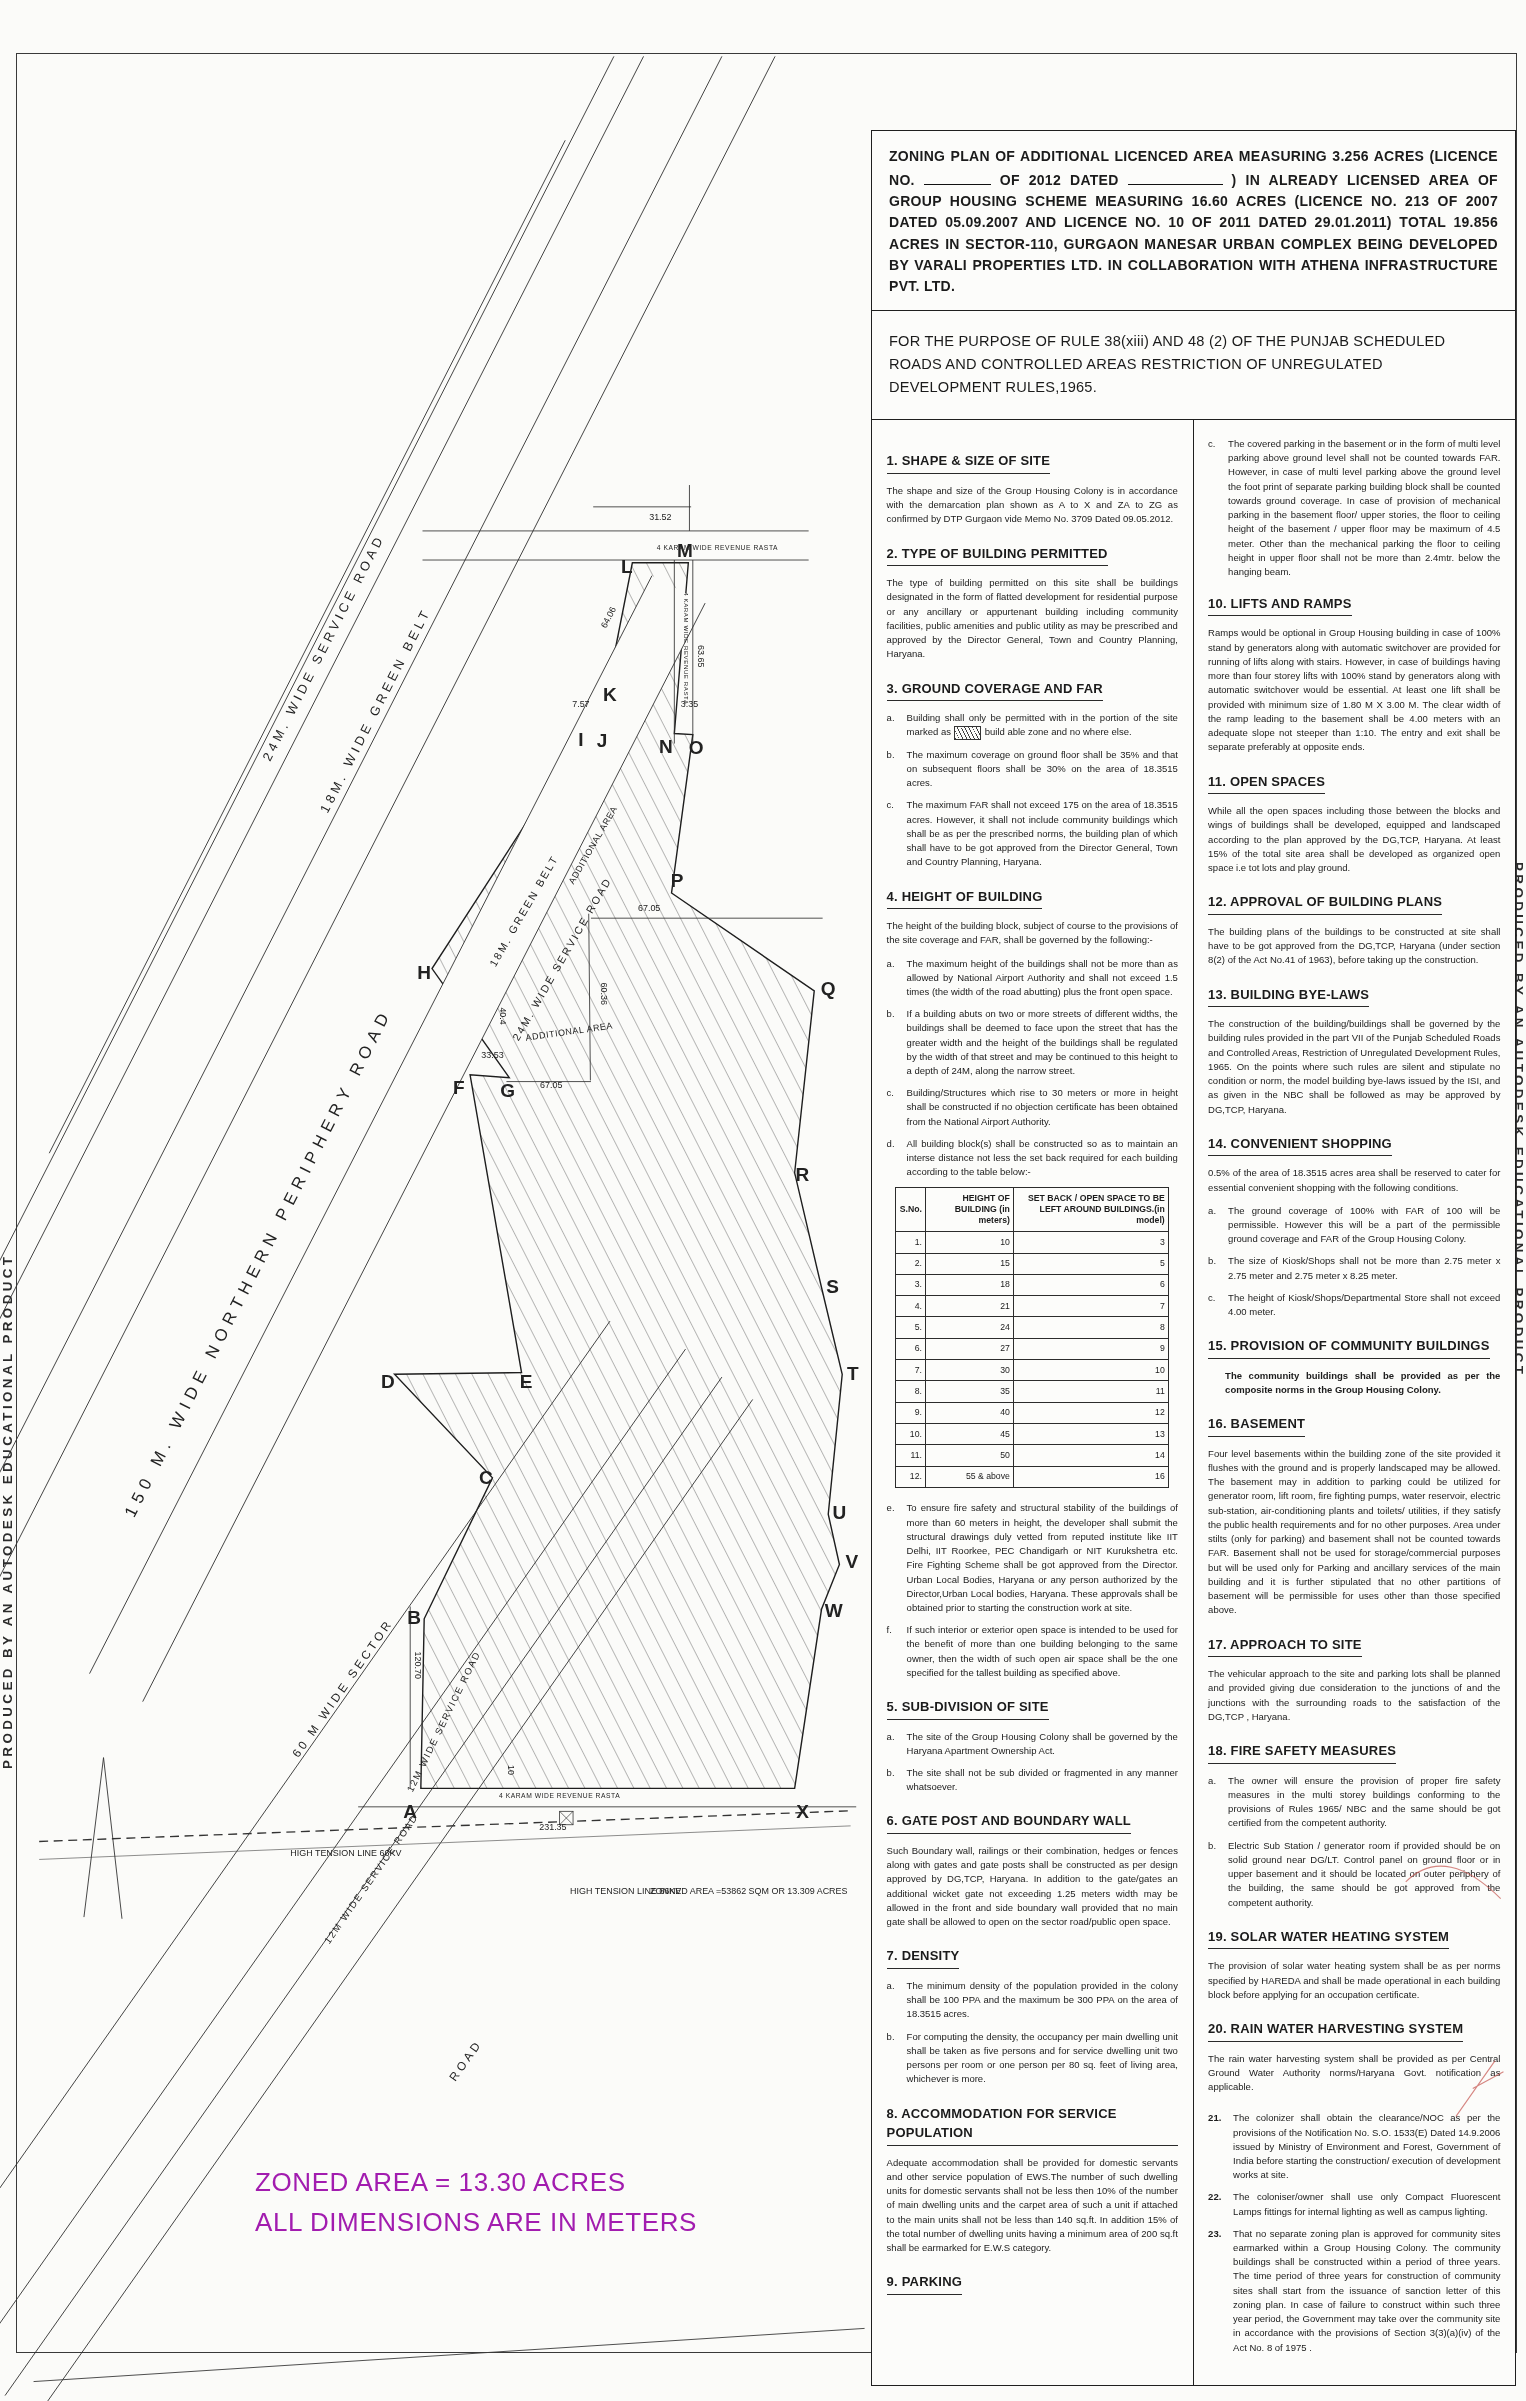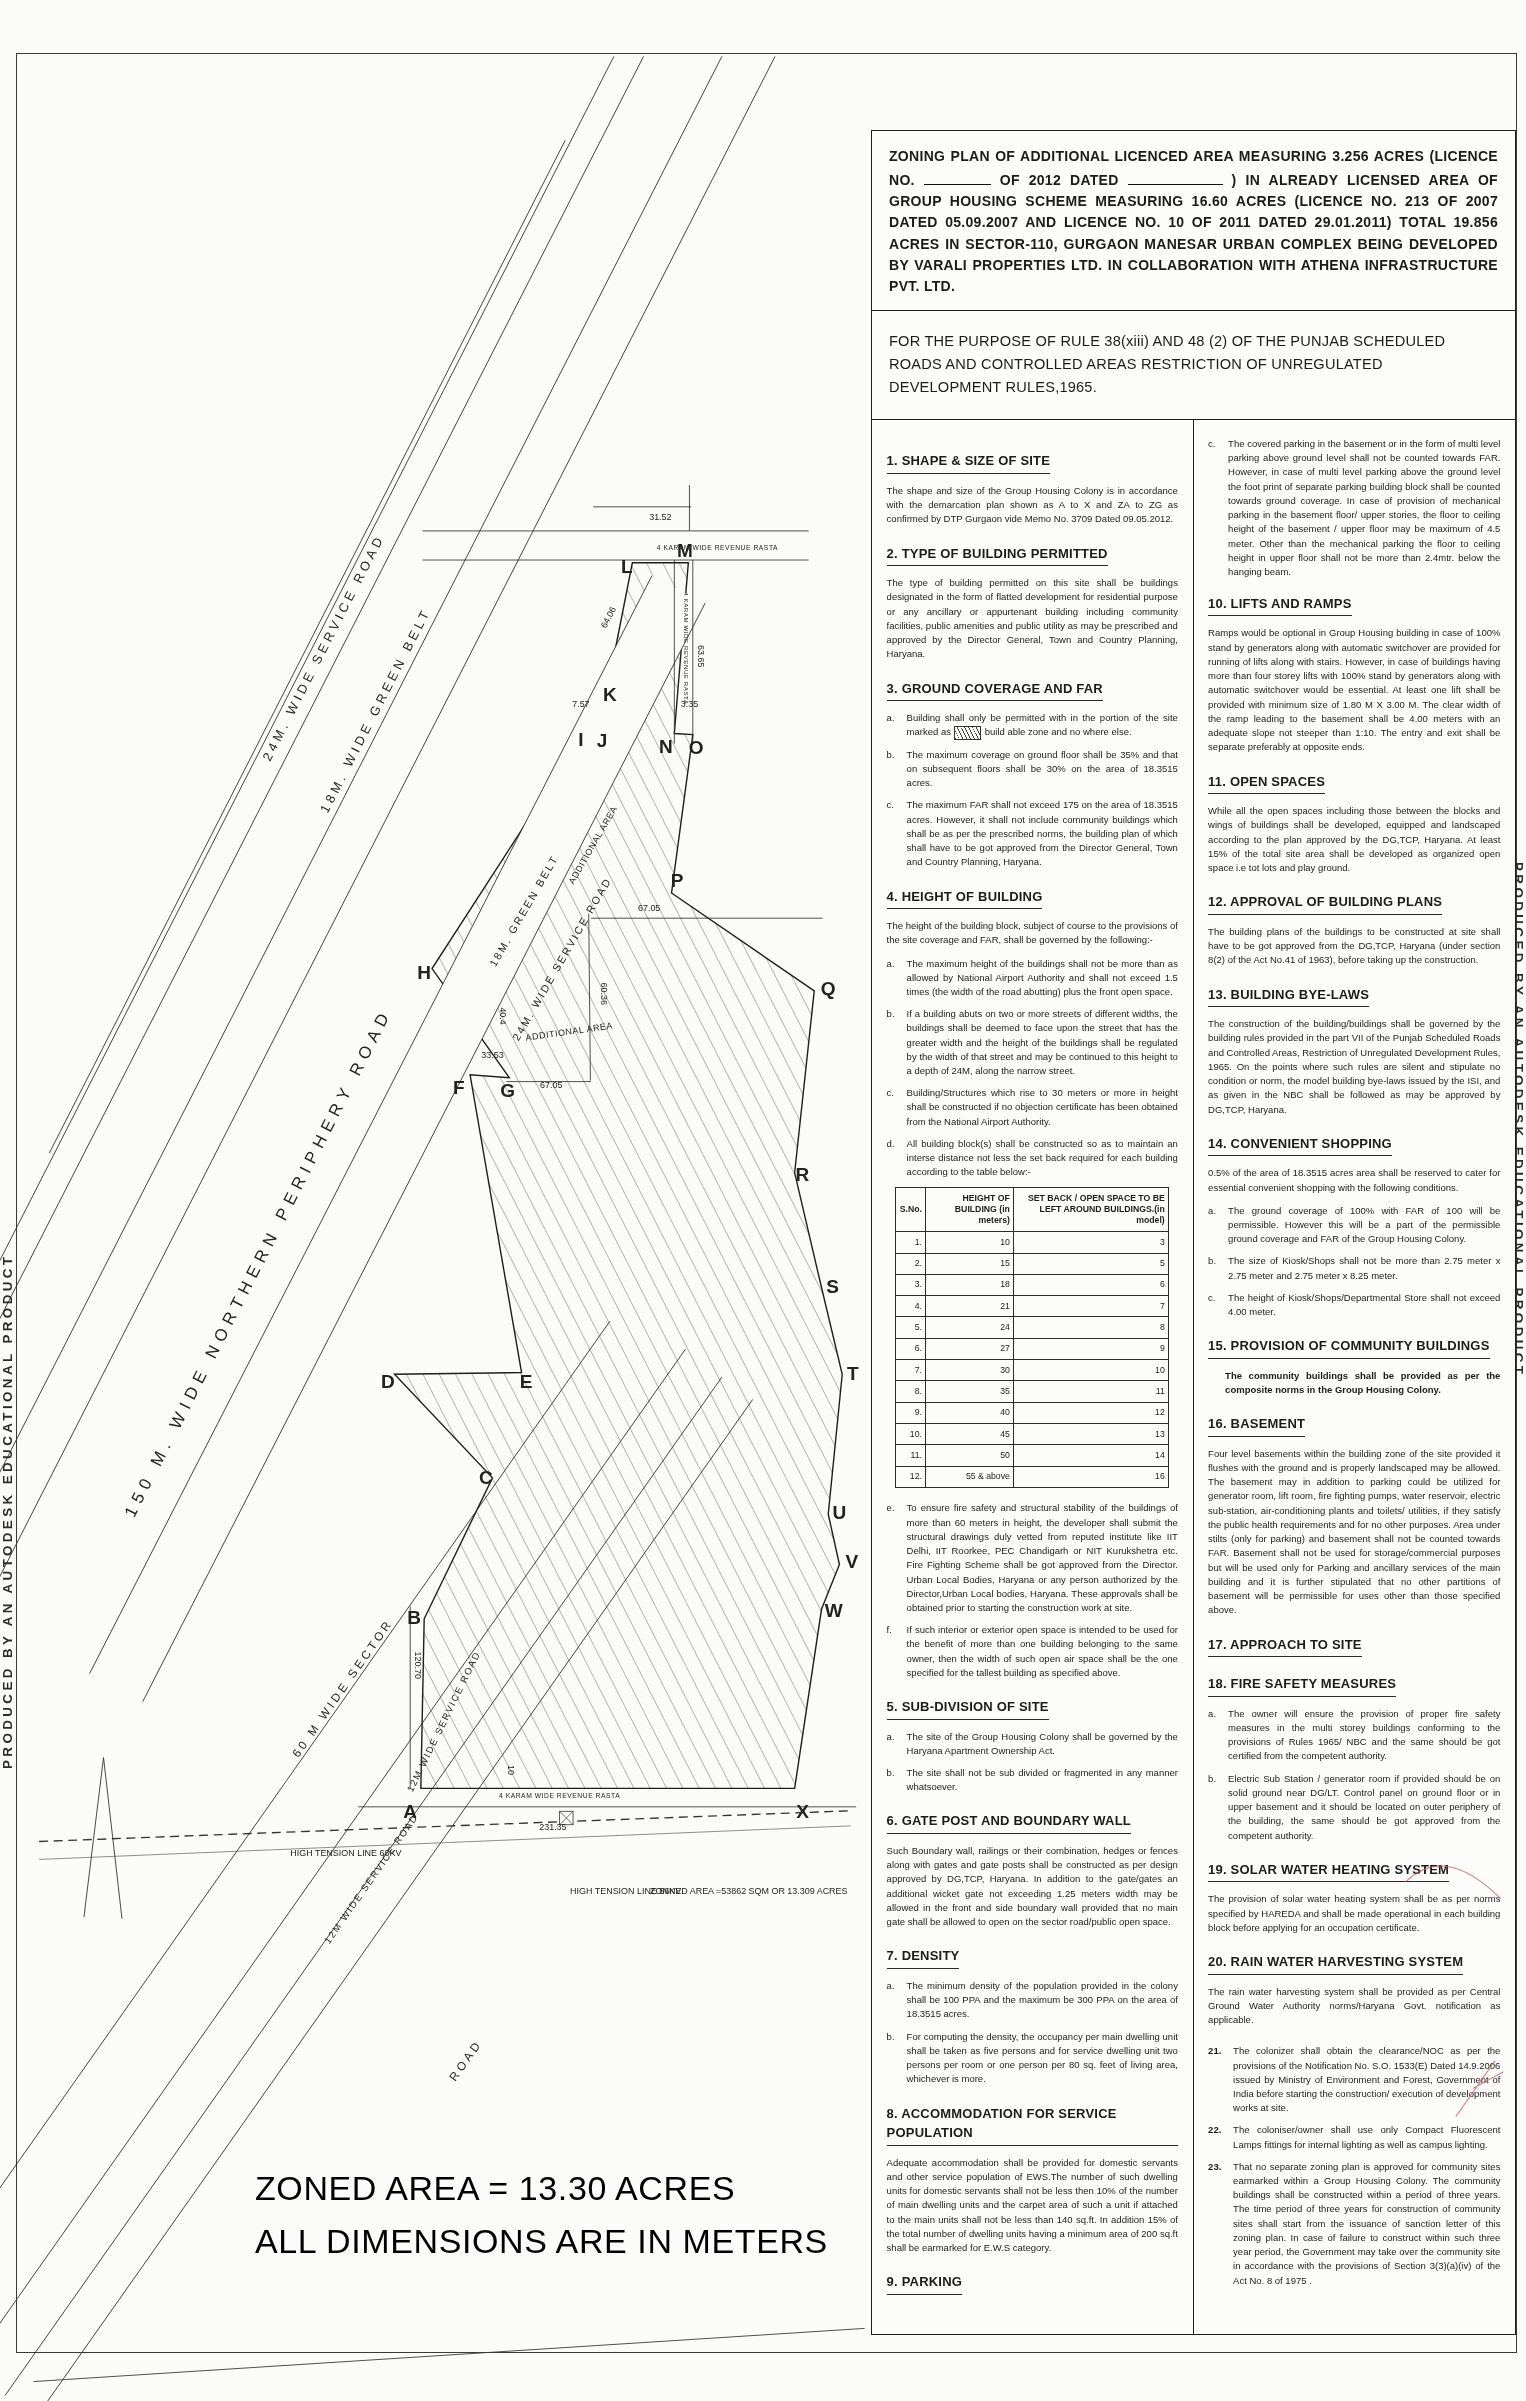--- a/index.html
+++ b/index.html
@@ -34,22 +34,22 @@
   .item .txt{flex:1; text-align:justify;}
   .swatch{display:inline-block; width:25px; height:12.3px; vertical-align:middle; margin:0 3.4px;
     border:0.6px solid #333;
     background:repeating-linear-gradient(63deg,#444 0 0.8px,transparent 0.8px 3.4px);}
   table.setback{border-collapse:collapse; margin:5.6px auto 13.4px auto; font-size:8.7px; width:94%;}
   table.setback th, table.setback td{border:0.8px solid #2c2c2c; padding:4.5px 3.4px; text-align:right; line-height:1.3;margin-top:46px;}
   table.setback th{font-weight:700;}
   
   #plan-svg{position:absolute; left:0; top:0;}
   #plan-svg text{fill:#222; font-family:"Liberation Sans", sans-serif;}
-  .area-note{position:absolute; left:255px; top:2162px; font-size:34px; letter-spacing:0.6px;
-    color:#000000; line-height:1.55;}
+  .area-note{position:absolute; left:255px; top:2162px; font-size:26px; letter-spacing:0.6px;
+    color:#a21caf; line-height:1.55;}
   .red-mark{position:absolute; pointer-events:none;}
 </style>
 </head>
 <body>
 
 <div class="sheet-border"></div>
 
 <div class="edge-note left">PRODUCED BY AN AUTODESK EDUCATIONAL PRODUCT</div>
 <div class="edge-note right">PRODUCED BY AN AUTODESK EDUCATIONAL PRODUCT</div>
 
@@ -405,20 +405,21 @@
         <p class="para" style="padding-left:17px;font-weight:bold;">The community buildings shall be provided as per the composite norms in the Group Housing Colony.</p>
       </div>
 
       <div class="sec">
         <div class="sec-head"><span class="ul"><span>16.</span> <span>BASEMENT</span></span></div>
         <p class="para">Four level basements within the building zone of the site provided it flushes with the ground and is properly landscaped may be allowed. The basement may in addition to parking could be utilized for generator room, lift room, fire fighting pumps, water reservoir, electric sub-station, air-conditioning plants and toilets/ utilities, if they satisfy the public health requirements and for no other purposes. Area under stilts (only for parking) and basement shall not be counted towards FAR. Basement shall not be used for storage/commercial purposes but will be used only for Parking and ancillary services of the main building and it is further stipulated that no other partitions of basement will be permissible for uses other than those specified above.</p>
       </div>
 
       <div class="sec">
         <div class="sec-head"><span class="ul"><span>17.</span> <span>APPROACH TO SITE</span></span></div>
+        <p class="para">The vehicular approach to the site and parking lots shall be planned and provided giving due consideration to the junctions of and the junctions with the surrounding roads to the satisfaction of the DG,TCP , Haryana.</p>
       </div>
 
       <div class="sec">
         <div class="sec-head"><span class="ul"><span>18.</span> <span>FIRE SAFETY MEASURES</span></span></div>
         <div class="item">
             <span class="lbl">a.</span>
             <span class="txt">The owner will ensure the provision of proper fire safety measures in the multi storey buildings conforming to the provisions of Rules 1965/ NBC and the same should be got certified from the competent authority.</span>
           </div>
         <div class="item">
             <span class="lbl">b.</span>

